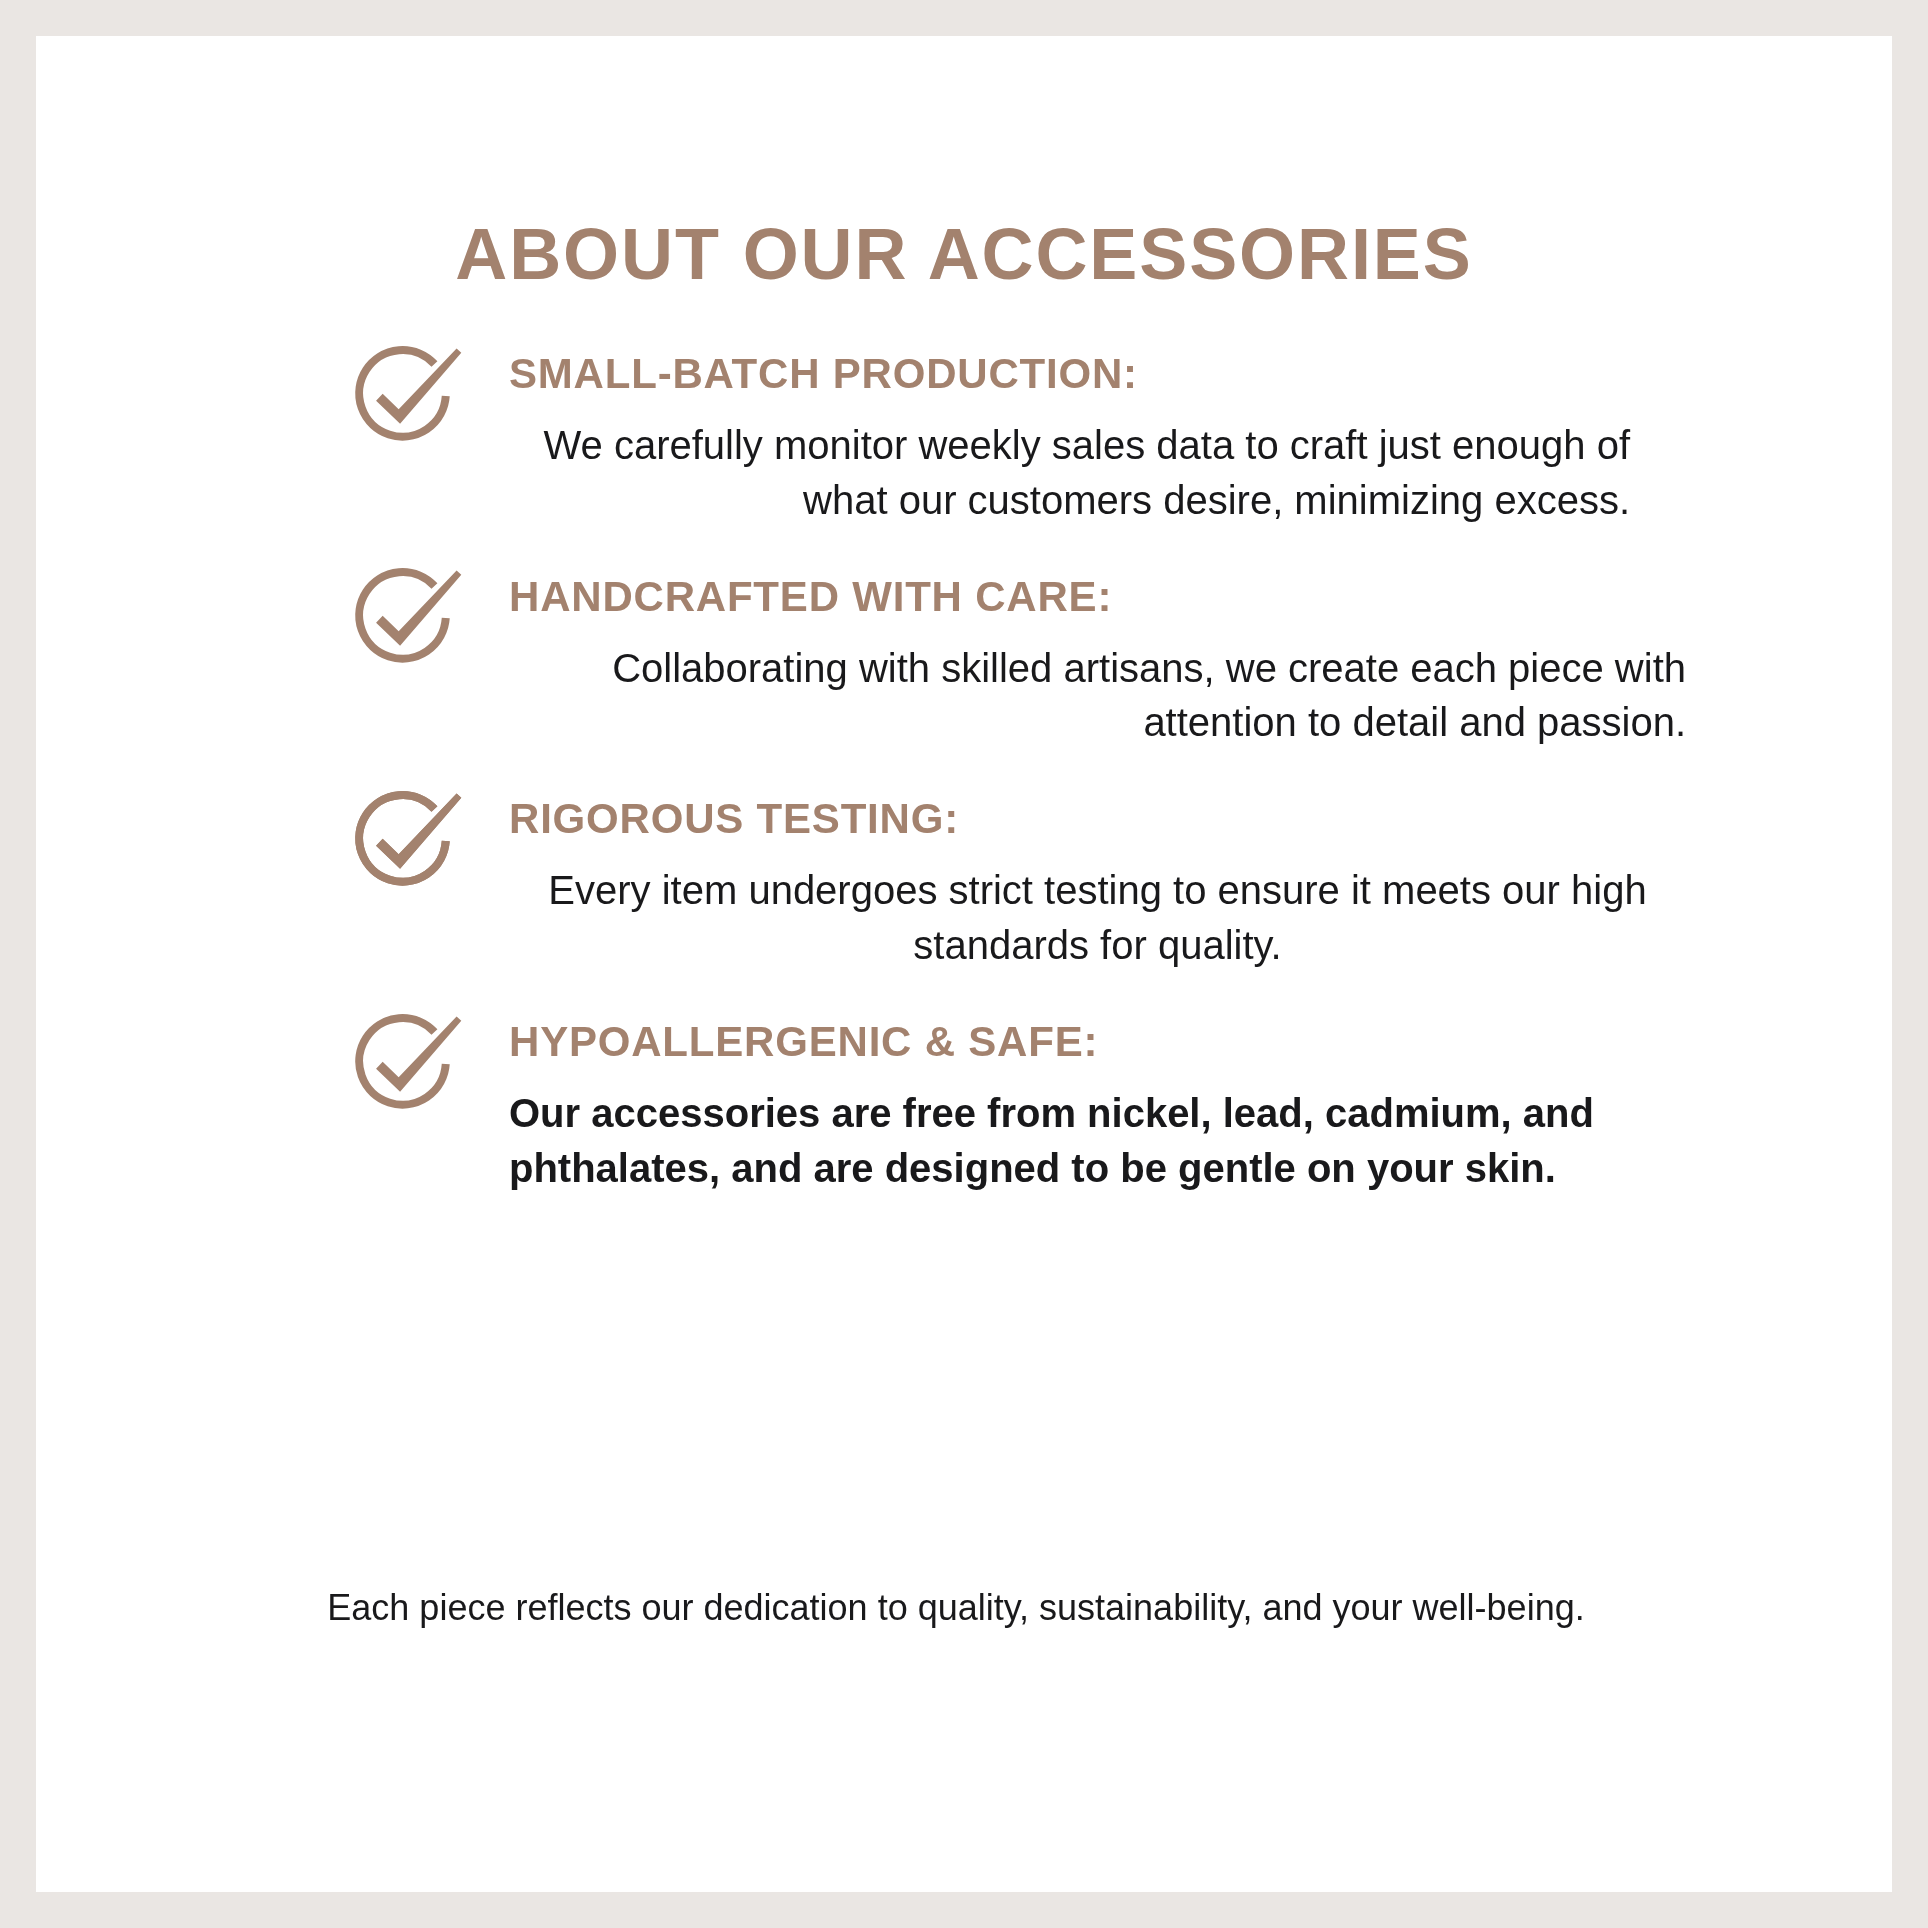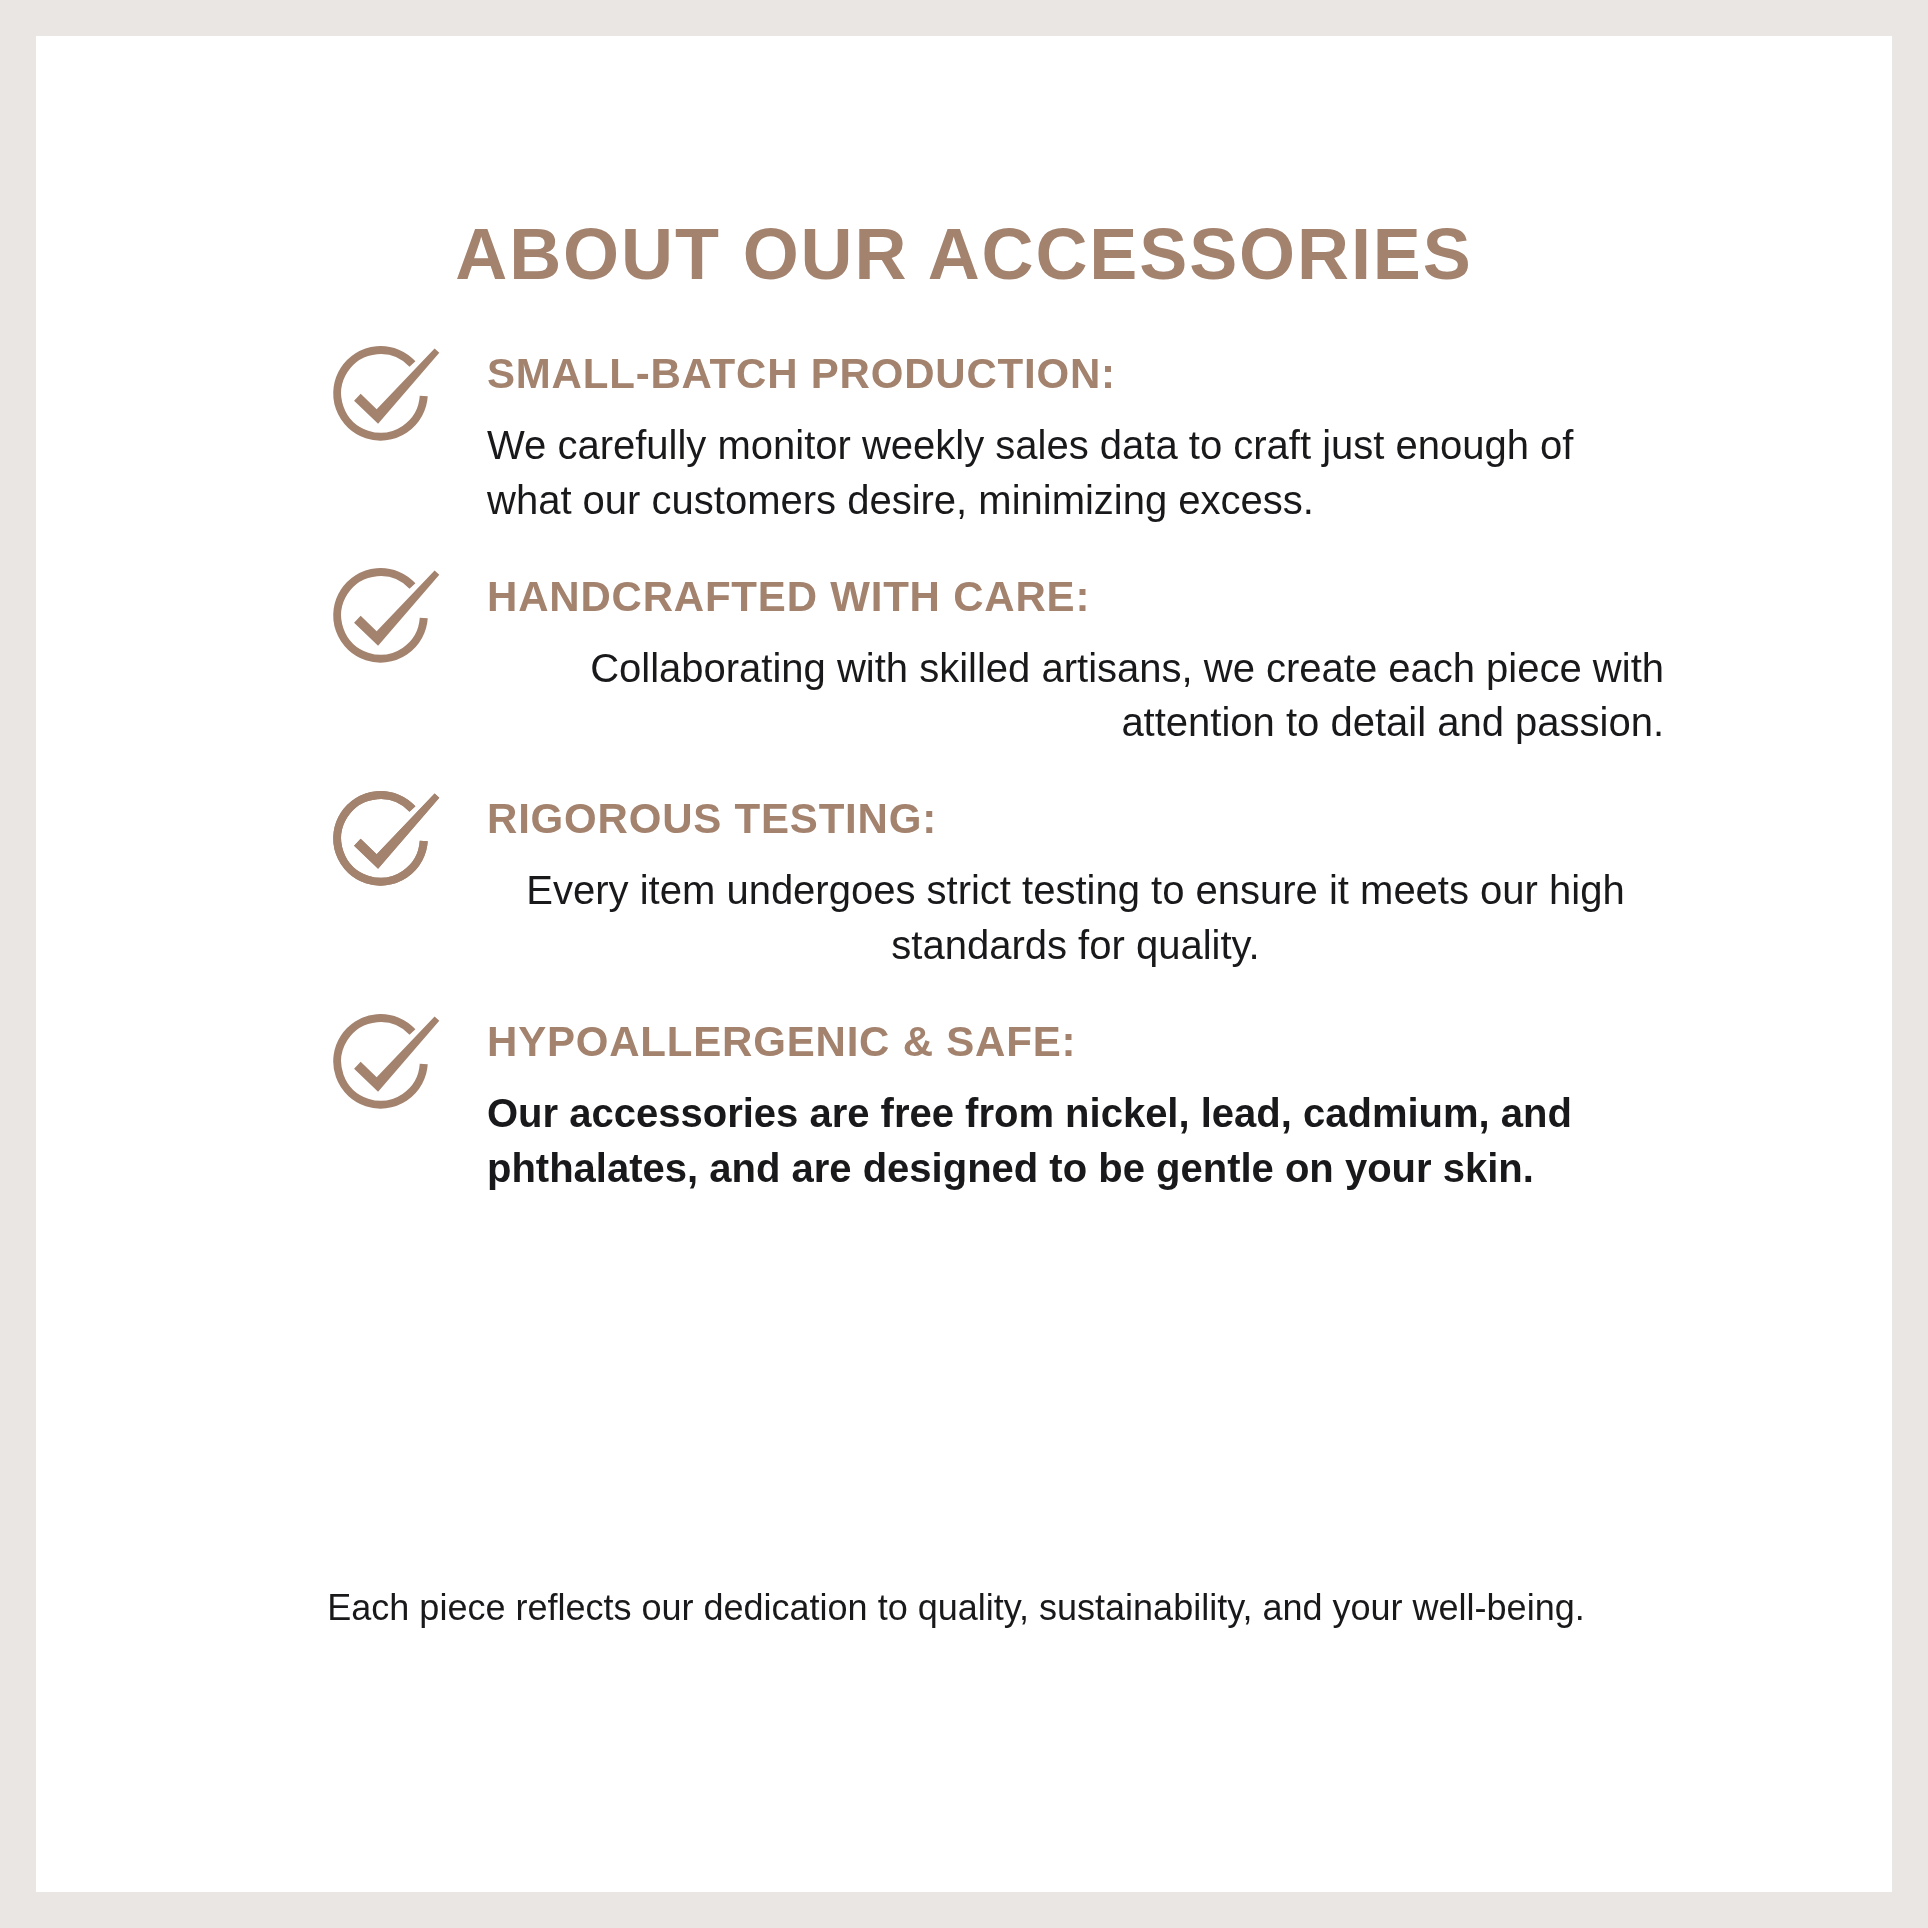--- a/index.html
+++ b/index.html
@@ -43,21 +43,21 @@
     font-weight: bold;
     font-size: 72px;
     letter-spacing: 1.9px;
     color: #A3826E;
     line-height: 1.0;
     white-space: nowrap;
   }
 
   .list {
     position: absolute;
-    left: 291px;
+    left: 313px;
     top: 301px;
     width: 1337px;
   }
 
   .item {
     position: relative;
     display: block;
     padding-left: 160px;
     box-sizing: border-box;
   }
@@ -91,21 +91,21 @@
     display: block;
     font-family: "Liberation Sans", sans-serif;
     font-weight: normal;
     font-size: 40px;
     color: #19191B;
     line-height: 1.37;
     margin: 0;
     max-width: 1234px;
   }
 
-  .item-1 .item-body { max-width: 1121px; }
+  .item-1 .item-body { max-width: 1121px; text-align: right; }
   .item-2 .item-body { max-width: 1224px; text-align: right; }
   .item-3 .item-body { max-width: 1177px; }
   .item-4 .item-body { max-width: 1191px; text-align: center; }
   .item-5 .item-body { max-width: 1243px; font-weight: bold; }
 
   .footer-note {
     position: absolute;
     left: 0;
     right: 16px;
     bottom: 224px;

